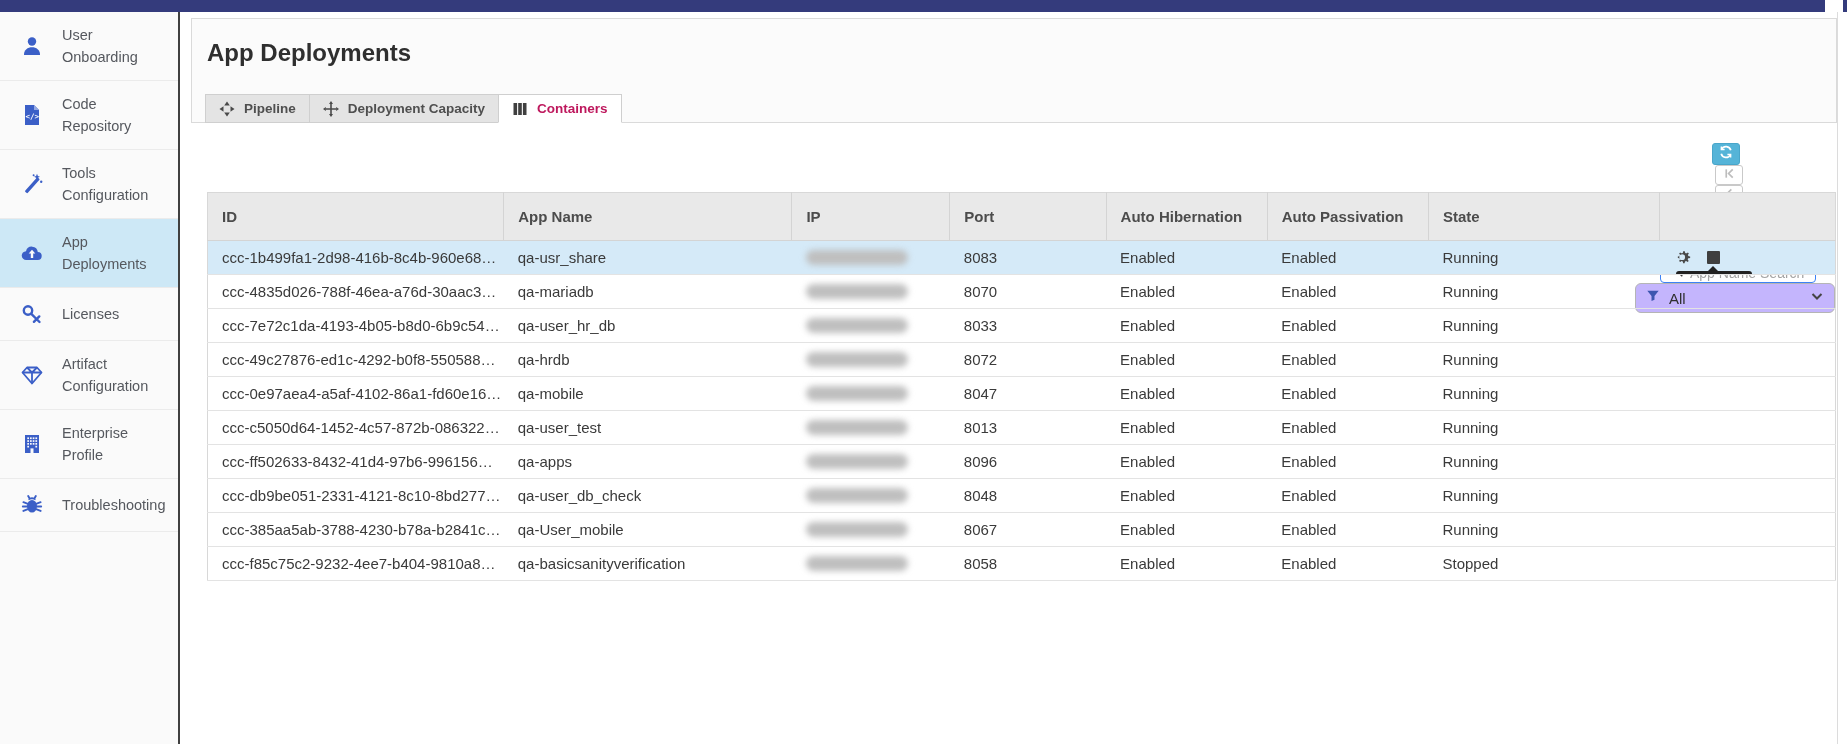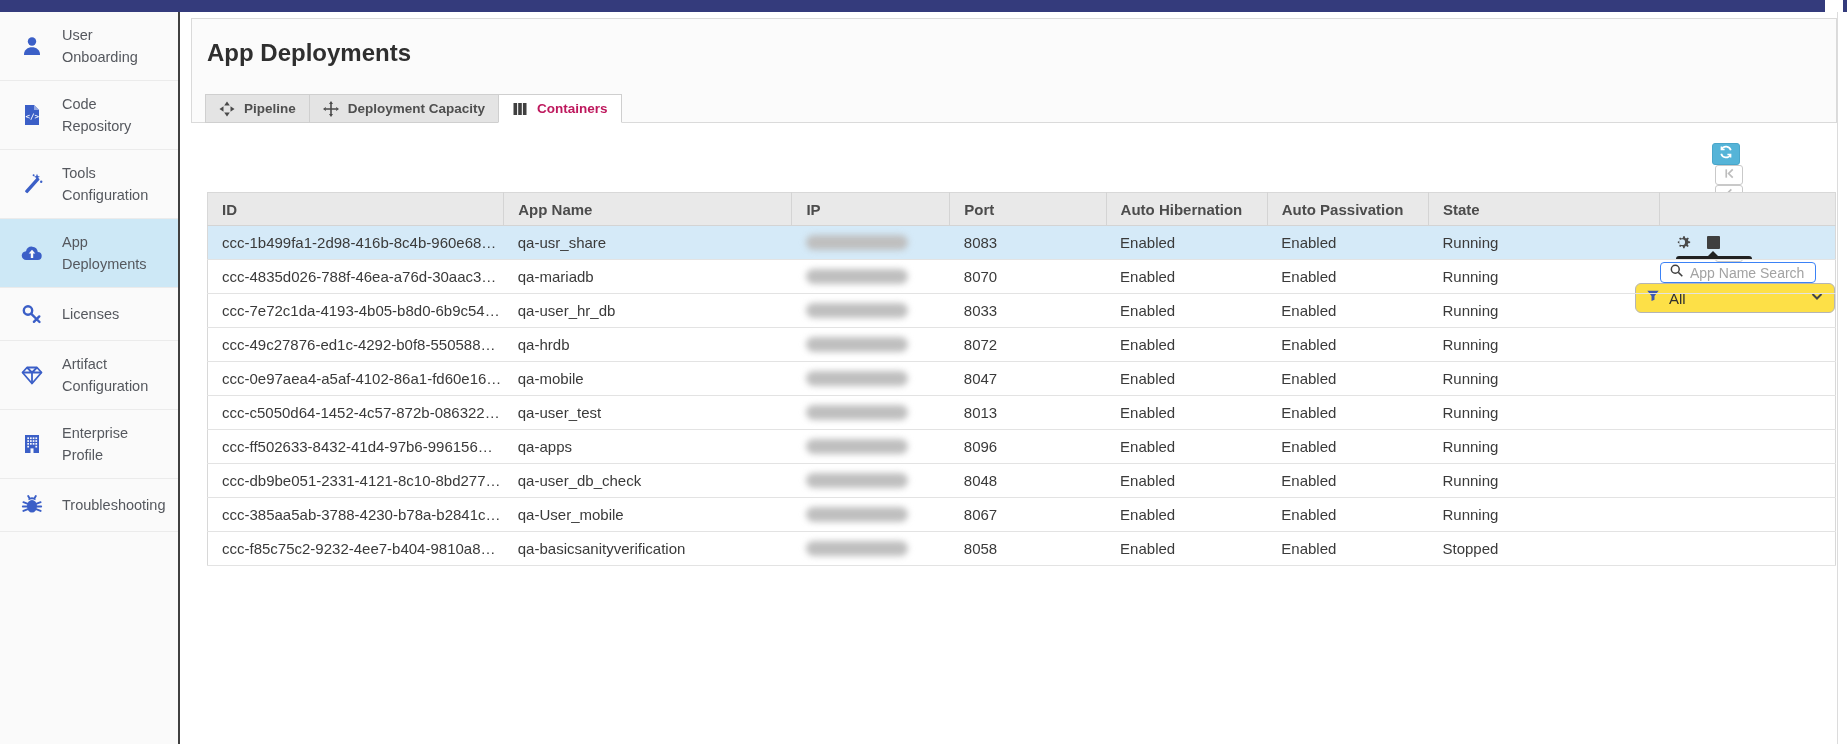--- a/index.html
+++ b/index.html
@@ -33,27 +33,27 @@
   .tab-icon svg{display:block;}
 
   
   .toolbar{position:absolute;top:131px;right:2px;height:30px;display:flex;align-items:center;flex-direction:column;}
   .btn-refresh{width:28px;height:28px;background:var(--refresh);border:1px solid #49a6ca;border-radius:3px;display:flex;align-items:center;justify-content:center;cursor:pointer;}
   .pager-btn{width:28px;height:28px;background:#fff;border:1px solid #c9c9c9;border-radius:3px;display:flex;align-items:center;justify-content:center;margin-left:6px;cursor:default;}
   .range-label{margin:0 9px;font-size:15px;font-weight:600;color:#3a3a3a;white-space:nowrap;}
   .searchbox{width:156px;height:28px;border:1px solid #3b82f6;border-radius:4px;display:flex;align-items:center;padding:0 8px;margin-left:24px;background:#fff;}
   .searchbox input{border:none;outline:none;width:100%;font-size:14px;color:#333;margin-left:6px;background:transparent;}
   .searchbox input::placeholder{color:#a3a3a3;}
-  .filterbox{width:200px;height:30px;border:1px solid #b5b5b5;border-radius:6px;display:flex;align-items:center;padding:11px 10px;margin-left:18px;background:#fde047;cursor:pointer;}
+  .filterbox{width:200px;height:30px;border:1px solid #b5b5b5;border-radius:6px;display:flex;align-items:center;padding:11px 10px;margin-left:18px;background:#c4b5fd;cursor:pointer;}
   .filter-value{font-size:15px;color:#2f2f2f;margin-left:9px;flex:1;}
 
   
   .table-wrap{position:absolute;left:26px;right:1px;top:180px;}
   table{width:100%;border-collapse:collapse;table-layout:fixed;border:1px solid #d8d8d8;}
-  thead th{background:#e9e9e9;height:33px;text-align:left;padding-left:14px;font-size:15px;color:#4c4c4c;border-right:1px solid #d4d4d4;border-bottom:1px solid #d4d4d4;font-weight:bold;overflow:hidden;}
+  thead th{background:#e9e9e9;height:48px;text-align:left;padding-left:14px;font-size:15px;color:#4c4c4c;border-right:1px solid #d4d4d4;border-bottom:1px solid #d4d4d4;font-weight:bold;overflow:hidden;}
   thead th:last-child{border-right:none;}
   tbody td{height:34px;padding-left:14px;font-size:15px;color:#3a3a3a;border-bottom:1px solid #e3e3e3;white-space:nowrap;overflow:hidden;}
   tbody tr.hl{background:var(--selected-row);}
   .redacted{width:102px;height:15px;border-radius:8px;background:#bfbfbf;filter:blur(3px);}
   .actions-cell{position:relative;}
   .actions{display:flex;align-items:center;gap:16px;}
   .gear{display:flex;cursor:pointer;}
   .stop{display:flex;cursor:pointer;}
   .tooltip{position:absolute;top:30px;left:16px;background:var(--tooltip-bg);color:#fff;font-size:13.5px;padding:4px 9px 5px;border-radius:3px;z-index:6;white-space:nowrap;}
   .tooltip::before{content:"";position:absolute;top:-5px;left:32px;border-left:5px solid transparent;border-right:5px solid transparent;border-bottom:5px solid var(--tooltip-bg);}

